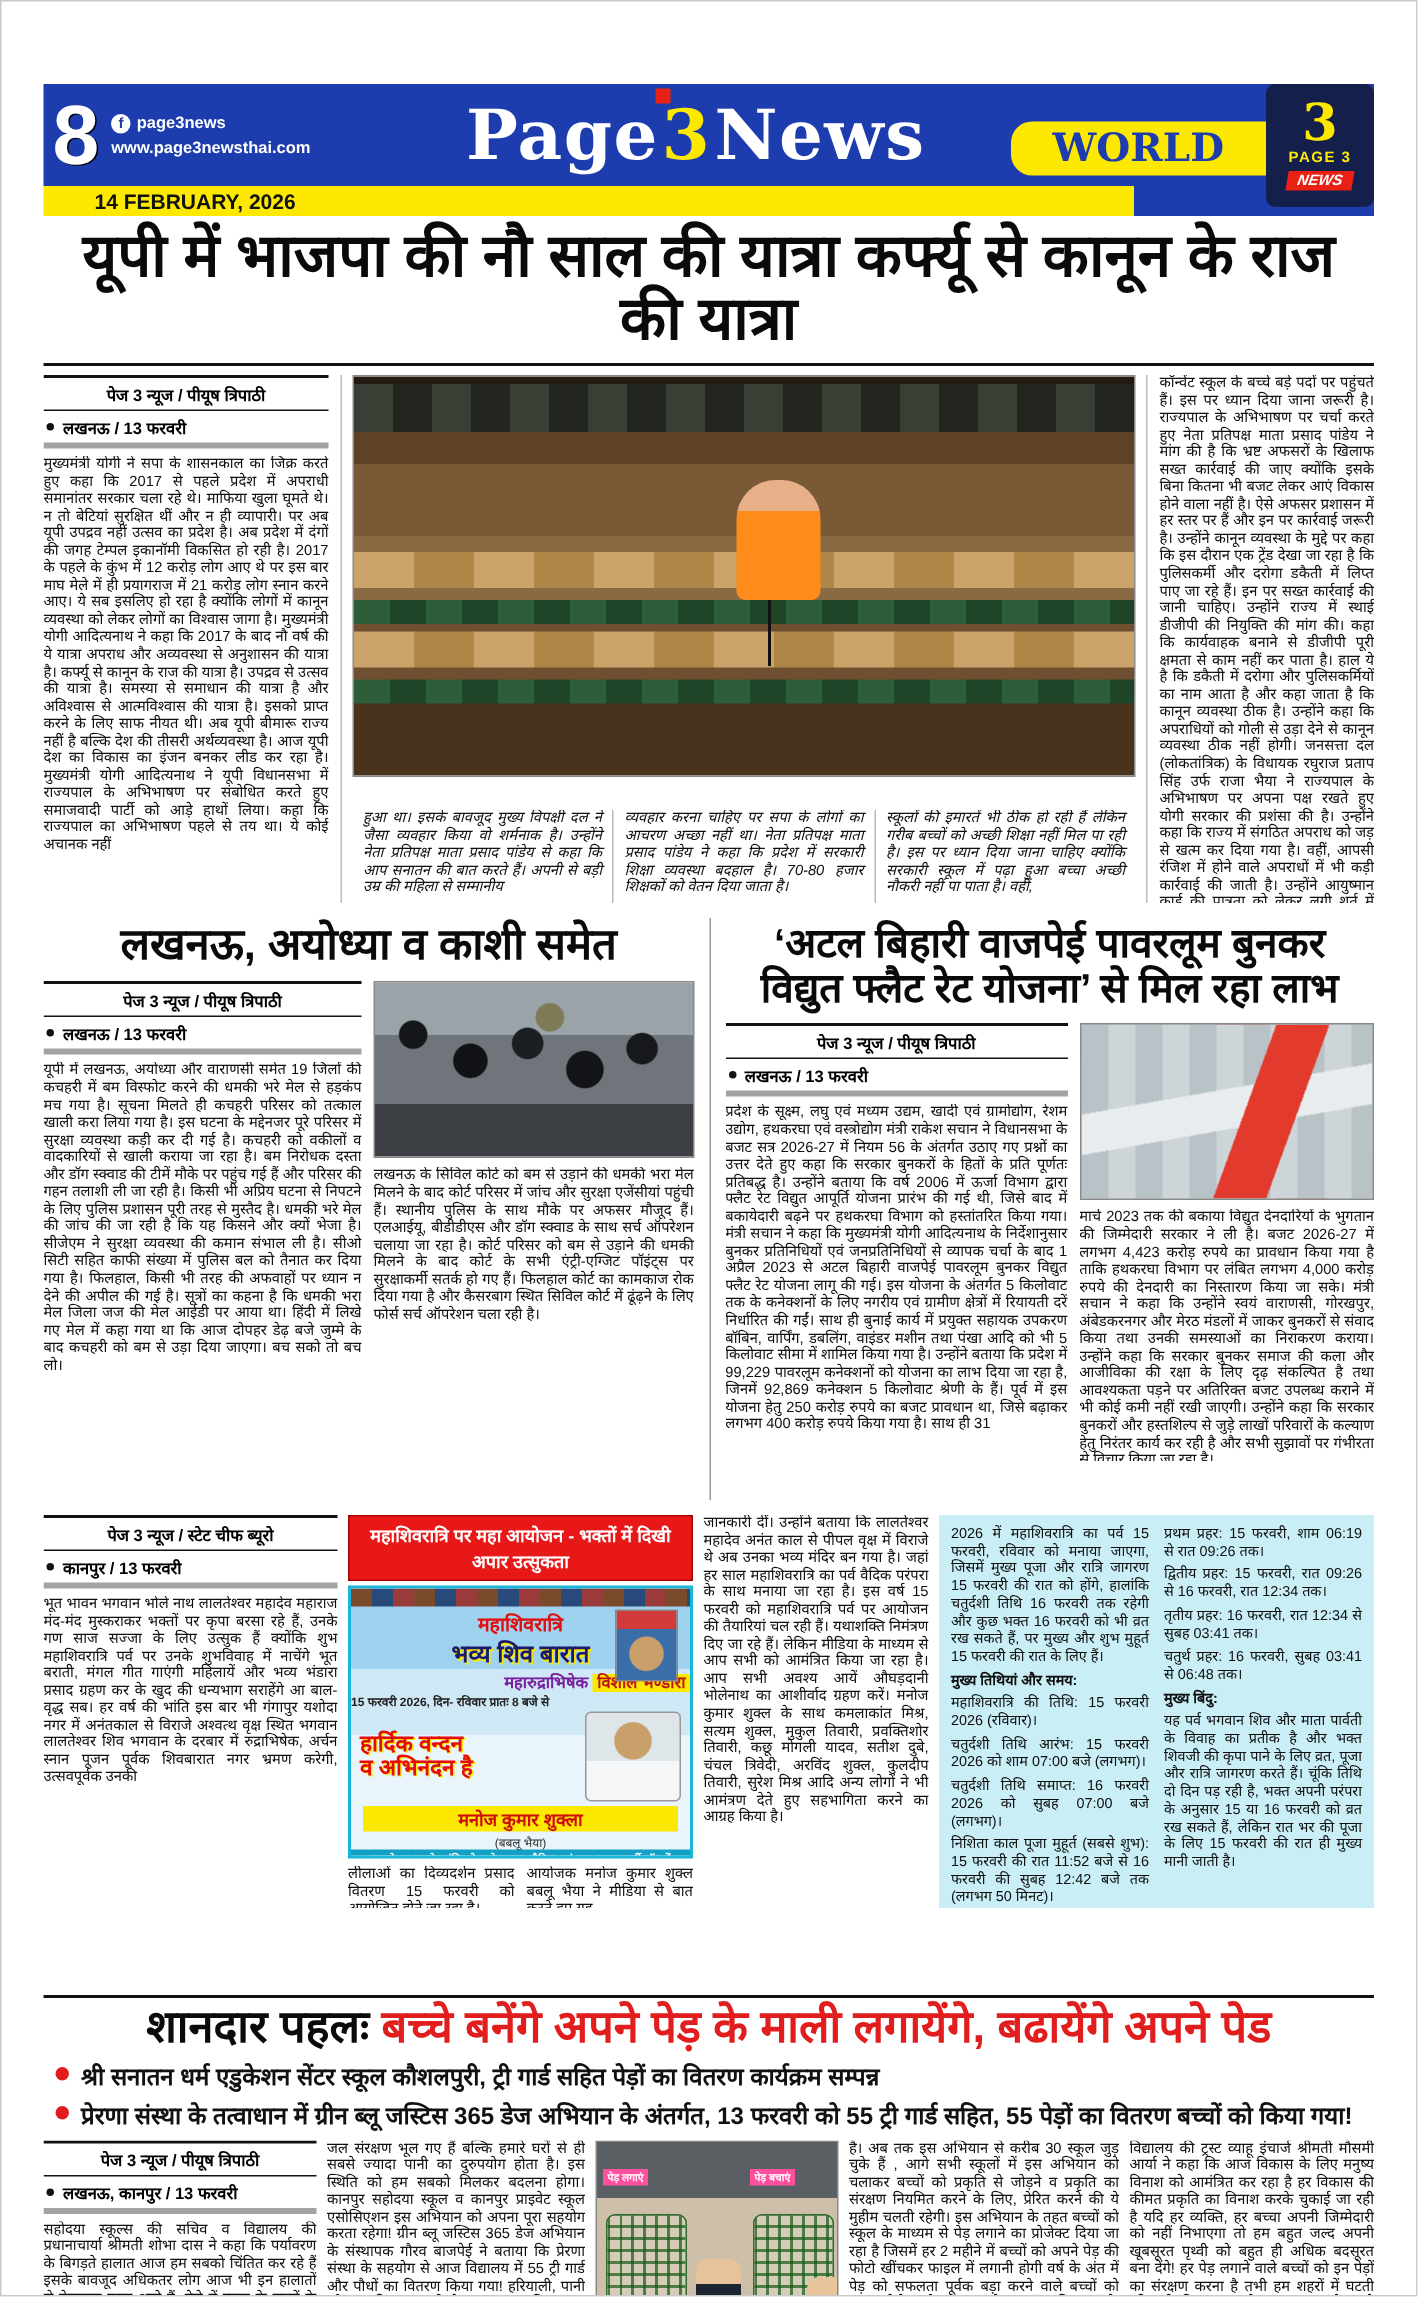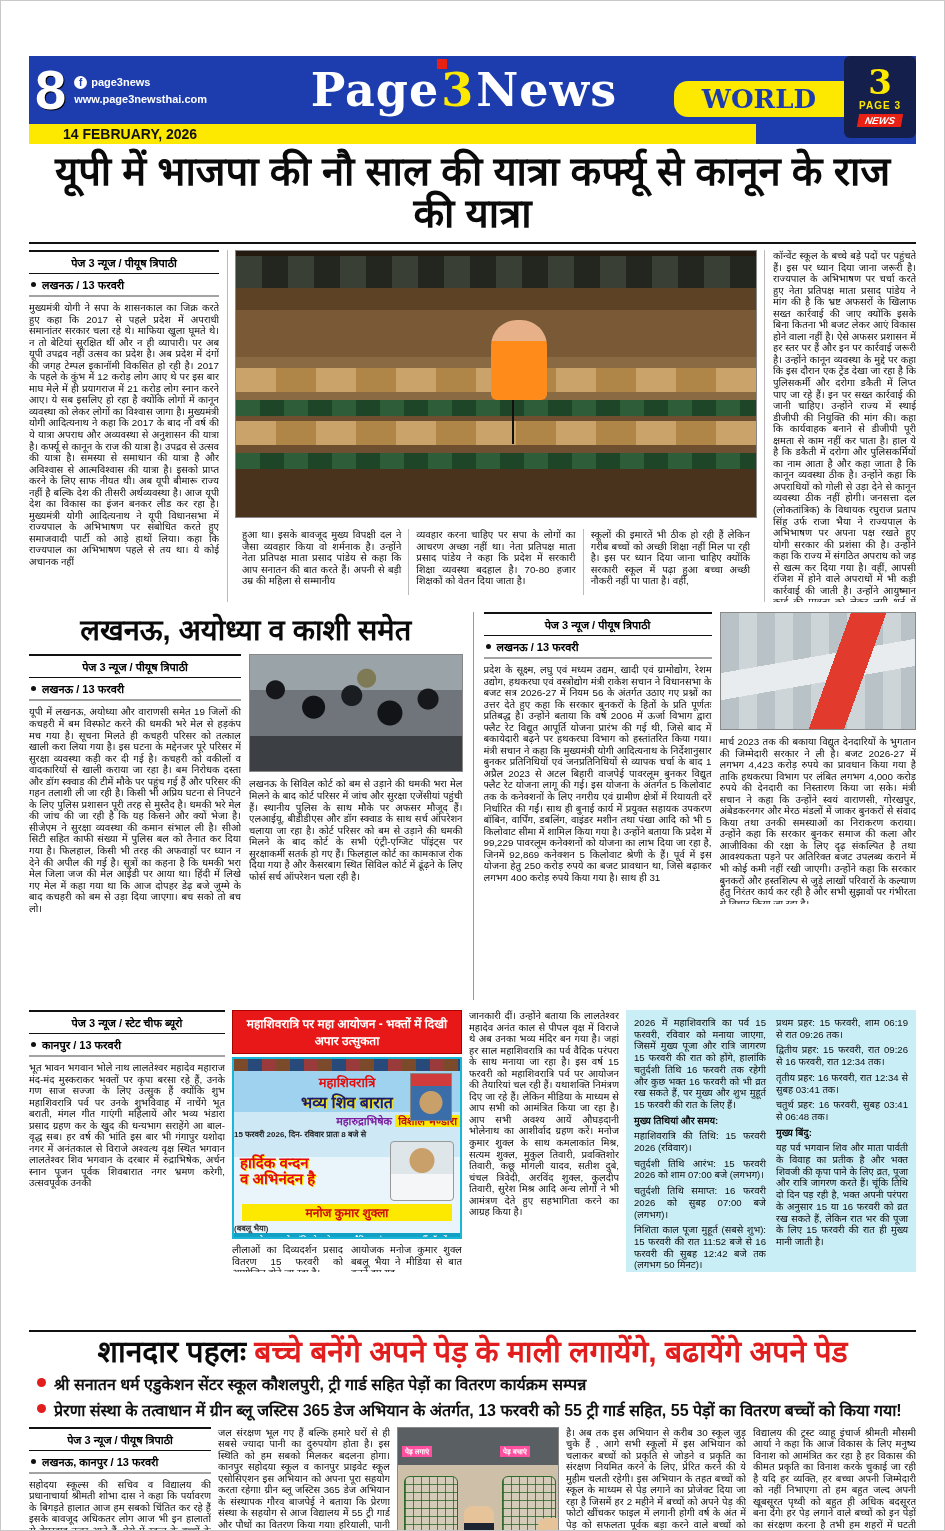--- a/index.html
+++ b/index.html
@@ -28,21 +28,21 @@
   .logo-news{background:#e82114;color:#fff;font-size:10px;font-weight:800;font-style:italic;
              padding:1px 7px;margin-top:3px;transform:skew(-10deg);}
   .date-strip{height:20px;background:#fde900;display:flex;align-items:center;position:relative;}
   .date-strip span{font-size:14px;font-weight:800;color:#111;padding-left:34px;}
   .date-strip::after{content:"";position:absolute;right:0;top:0;height:100%;width:160px;background:#1d3dae;}
   
   .main-headline{margin:6px 0 2px 0;text-align:center;font-size:40px;font-weight:800;color:#0a0a0a;
                  line-height:1.05;border-bottom:2px solid #111;padding-bottom:8px;}
   h2,h3{margin:0;}
   
-  .byline{border-top:2px solid #111;border-bottom:2px solid #a3a3a3;margin-bottom:5px;}
+  .byline{border-top:2px solid #111;border-bottom:4px solid #a3a3a3;margin-bottom:5px;}
   .byline-agency{font-weight:700;font-size:11px;text-align:center;padding:3px 0;border-bottom:1.5px solid #111;}
   .byline-place{font-weight:700;font-size:11px;padding:3px 0 3px 2px;display:flex;align-items:center;}
   .byline-dot{display:inline-block;width:5px;height:5px;border-radius:50%;background:#111;margin-right:6px;flex:0 0 auto;}
   
   .body-text{font-size:9.8px;line-height:1.18;text-align:justify;color:#0e0e0e;overflow:hidden;}
   
   .art1{display:flex;gap:8px;height:352px;margin-top:6px;overflow:hidden;}
   .a1-left{flex:0 0 190px;}
   .a1-left .body-text{height:296px;}
   .a1-center{flex:0 0 522px;border-left:1px solid #bbb;border-right:1px solid #bbb;padding:0 7px;}
@@ -51,21 +51,21 @@
     background:linear-gradient(#241a10 0 14%,#5d4226 14% 22%,#7a5a36 22% 40%,#8a6a42 40% 62%,#6e4f30 62% 78%,#4a331c 78% 100%);}
   .assembly-photo .gallery{position:absolute;top:2%;left:0;width:100%;height:12%;
     background:repeating-linear-gradient(90deg,#3a3f35 0 26px,#23261f 26px 52px);}
   .assembly-photo .desk-row{position:absolute;left:0;width:100%;height:9%;
     background:repeating-linear-gradient(90deg,#caa36a 0 40px,#b08648 40px 80px);}
   .assembly-photo .chair-row{position:absolute;left:0;width:100%;height:6%;
     background:repeating-linear-gradient(90deg,#2e5d3a 0 24px,#1f4529 24px 48px);}
   .assembly-photo .speaker{position:absolute;left:49%;top:26%;width:56px;height:80px;border-radius:26px 26px 6px 6px;
     background:linear-gradient(#e8b088 0 26%,#ff8c1a 26% 100%);}
   .assembly-photo .mic{position:absolute;left:53%;top:56%;width:2px;height:44px;background:#111;}
-  .a1-below{display:flex;gap:0;margin-top:11px;height:66px;}
+  .a1-below{display:flex;gap:0;margin-top:22px;height:66px;font-style:italic;}
   .a1-below .body-text{flex:1;padding:0 7px;}
   .a1-below .body-text + .body-text{border-left:1px solid #bbb;}
   .a1-right{flex:1;}
   .a1-right .body-text{height:352px;}
   
   .art23{display:flex;margin-top:10px;height:388px;overflow:hidden;}
   .half{width:50%;box-sizing:border-box;}
   .half-r{border-left:1px solid #999;padding-left:10px;}
   .half-l{padding-right:10px;}
   .sec-head{text-align:center;font-size:29px;font-weight:800;line-height:1.12;color:#0a0a0a;margin:2px 0 8px 0;}
@@ -107,21 +107,21 @@
   .poster-l4{text-align:left;font-size:8px;font-weight:700;color:#222;}
   .poster-mid{display:flex;align-items:center;justify-content:space-between;padding:2px 6px;}
   .poster-greet{color:#e40c0c;font-weight:800;font-size:15px;line-height:1.1;text-shadow:1px 1px 0 #fde900;}
   .poster-man{width:62px;height:58px;border:1px solid #999;border-radius:4px;
               background:radial-gradient(circle at 50% 32%,#caa06a 0 12px,transparent 13px),
                          linear-gradient(#dfe6ea 0 55%,#f4f6f7 55% 100%);}
   .poster-portrait{position:absolute;top:14px;right:8px;width:40px;height:46px;border:1px solid #888;
               background:radial-gradient(circle at 50% 62%,#caa06a 0 11px,transparent 12px),
                          linear-gradient(#d23b3b 0 26%,#3b6ea8 26% 100%);}
   .poster-organizer{background:#fde900;color:#d00d0d;font-weight:800;font-size:12px;text-align:center;margin:1px 8px;}
-  .poster-orgsub{text-align:left;font-size:8px;font-weight:700;color:#333;}
+  .poster-orgsub{text-align:center;font-size:8px;font-weight:400;color:#333;}
   .poster-route{background:#12a0c4;color:#fff;font-size:7.5px;font-weight:700;text-align:center;padding:1px 2px;}
   .a4-captions{display:flex;gap:8px;margin-top:5px;}
   .a4-captions .body-text{flex:1;height:46px;}
   .muhurat-box{flex:1;background:#c9eef6;display:flex;gap:10px;padding:7px 8px;box-sizing:border-box;overflow:hidden;}
   .mbox-col{flex:1;}
   .mbox-col p{margin:0 0 4px 0;font-size:9.6px;line-height:1.22;text-align:justify;color:#0e0e0e;}
   .mbox-col p.bold{font-weight:800;}
   
   .art5{margin-top:8px;border-top:2px solid #111;padding-top:4px;}
   .a5-head{font-size:30px;font-weight:800;line-height:1.05;margin:0 0 5px 0;text-align:center;}
@@ -231,20 +231,24 @@
           <div class="body-text" style="height:238px;">यूपी में लखनऊ, अयोध्या और वाराणसी समेत 19 जिलों की कचहरी में बम विस्फोट करने की धमकी भरे मेल से हड़कंप मच गया है। सूचना मिलते ही कचहरी परिसर को तत्काल खाली करा लिया गया है। इस घटना के मद्देनजर पूरे परिसर में सुरक्षा व्यवस्था कड़ी कर दी गई है। कचहरी को वकीलों व वादकारियों से खाली कराया जा रहा है। बम निरोधक दस्ता और डॉग स्क्वाड की टीमें मौके पर पहुंच गई हैं और परिसर की गहन तलाशी ली जा रही है। किसी भी अप्रिय घटना से निपटने के लिए पुलिस प्रशासन पूरी तरह से मुस्तैद है। धमकी भरे मेल की जांच की जा रही है कि यह किसने और क्यों भेजा है। सीजेएम ने सुरक्षा व्यवस्था की कमान संभाल ली है। सीओ सिटी सहित काफी संख्या में पुलिस बल को तैनात कर दिया गया है। फिलहाल, किसी भी तरह की अफवाहों पर ध्यान न देने की अपील की गई है। सूत्रों का कहना है कि धमकी भरा मेल जिला जज की मेल आईडी पर आया था। हिंदी में लिखे गए मेल में कहा गया था कि आज दोपहर डेढ़ बजे जुम्मे के बाद कचहरी को बम से उड़ा दिया जाएगा। बच सको तो बच लो।</div>
         </div>
         <div class="col-b">
           <div class="photo court-photo"></div>
           <div class="body-text under-photo-text" style="height:168px;">लखनऊ के सिविल कोर्ट को बम से उड़ाने की धमकी भरा मेल मिलने के बाद कोर्ट परिसर में जांच और सुरक्षा एजेंसीयां पहुंची हैं। स्थानीय पुलिस के साथ मौके पर अफसर मौजूद हैं। एलआईयू, बीडीडीएस और डॉग स्क्वाड के साथ सर्च ऑपरेशन चलाया जा रहा है। कोर्ट परिसर को बम से उड़ाने की धमकी मिलने के बाद कोर्ट के सभी एंट्री-एग्जिट पॉइंट्स पर सुरक्षाकर्मी सतर्क हो गए हैं। फिलहाल कोर्ट का कामकाज रोक दिया गया है और कैसरबाग स्थित सिविल कोर्ट में ढूंढ़ने के लिए फोर्स सर्च ऑपरेशन चला रही है।</div>
         </div>
       </div>
     </div>
 
     <div class="half half-r">
+      <h2 class="sec-head smaller">
+        <span>‘अटल बिहारी वाजपेई पावरलूम बुनकर</span><br>
+        <span>विद्युत फ्लैट रेट योजना’ से मिल रहा लाभ</span>
+      </h2>
       <div class="twocol">
         <div class="col-a" style="flex:0 0 228px;">
           <div class="byline">
             <div class="byline-agency">पेज 3 न्यूज / पीयूष त्रिपाठी</div>
             <div class="byline-place">
                 <span class="byline-dot"></span>
                 <span>लखनऊ / 13 फरवरी</span>
               </div>
           </div>
           <div class="body-text" style="height:238px;">प्रदेश के सूक्ष्म, लघु एवं मध्यम उद्यम, खादी एवं ग्रामोद्योग, रेशम उद्योग, हथकरघा एवं वस्त्रोद्योग मंत्री राकेश सचान ने विधानसभा के बजट सत्र 2026-27 में नियम 56 के अंतर्गत उठाए गए प्रश्नों का उत्तर देते हुए कहा कि सरकार बुनकरों के हितों के प्रति पूर्णतः प्रतिबद्ध है। उन्होंने बताया कि वर्ष 2006 में ऊर्जा विभाग द्वारा फ्लैट रेट विद्युत आपूर्ति योजना प्रारंभ की गई थी, जिसे बाद में बकायेदारी बढ़ने पर हथकरघा विभाग को हस्तांतरित किया गया। मंत्री सचान ने कहा कि मुख्यमंत्री योगी आदित्यनाथ के निर्देशानुसार बुनकर प्रतिनिधियों एवं जनप्रतिनिधियों से व्यापक चर्चा के बाद 1 अप्रैल 2023 से अटल बिहारी वाजपेई पावरलूम बुनकर विद्युत फ्लैट रेट योजना लागू की गई। इस योजना के अंतर्गत 5 किलोवाट तक के कनेक्शनों के लिए नगरीय एवं ग्रामीण क्षेत्रों में रियायती दरें निर्धारित की गईं। साथ ही बुनाई कार्य में प्रयुक्त सहायक उपकरण बॉबिन, वार्पिंग, डबलिंग, वाइंडर मशीन तथा पंखा आदि को भी 5 किलोवाट सीमा में शामिल किया गया है। उन्होंने बताया कि प्रदेश में 99,229 पावरलूम कनेक्शनों को योजना का लाभ दिया जा रहा है, जिनमें 92,869 कनेक्शन 5 किलोवाट श्रेणी के हैं। पूर्व में इस योजना हेतु 250 करोड़ रुपये का बजट प्रावधान था, जिसे बढ़ाकर लगभग 400 करोड़ रुपये किया गया है। साथ ही 31</div>

